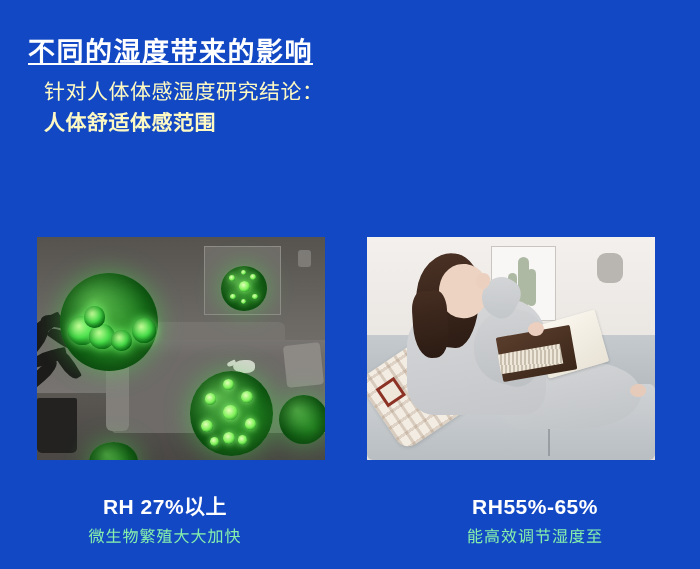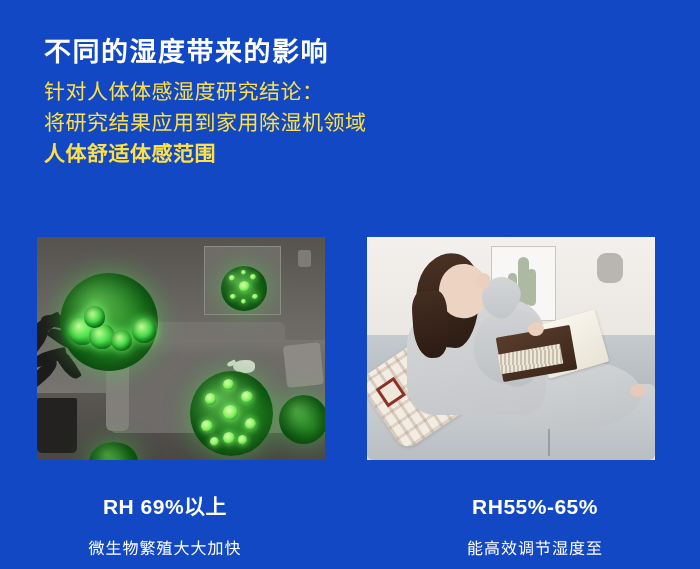--- a/index.html
+++ b/index.html
@@ -16,36 +16,37 @@
     width: 700px;
     height: 569px;
     background: #1248c4;
     overflow: hidden;
     box-sizing: border-box;
   }
 
   
   .headline {
     position: absolute;
-    left: 44px;
+    left: 28px;
     top: 18px;
     font-size: 27px;
     font-weight: 700;
     color: #ffffff;
     letter-spacing: 1.5px;
     line-height: 1.25;
     white-space: nowrap;
+    text-decoration: underline;
   }
 
   
   .body-copy {
     position: absolute;
     left: 44px;
     top: 76px;
-    color: #fde047;
+    color: #fef9c3;
     font-size: 21px;
     line-height: 31px;
     letter-spacing: 0.5px;
   }
   .body-copy .line { white-space: nowrap; }
   .body-copy .line.reg { font-weight: 400; }
   .body-copy .line.bold { font-weight: 700; }
   .body-copy .strong-inline { font-weight: 700; letter-spacing: 0px; }
 
   
@@ -289,35 +290,34 @@
     font-weight: 700;
     letter-spacing: 0.5px;
     line-height: 26px;
     white-space: nowrap;
   }
   .cap-sub {
     font-size: 16px;
     font-weight: 400;
     letter-spacing: 1px;
     line-height: 24px;
-    margin-top: 17px;
+    margin-top: 5px;
     white-space: nowrap;
-    color: #ffffff;
+    color: #86efac;
   }
 </style>
 </head>
 <body>
 
 <div class="poster">
 
   <h1 class="headline">不同的湿度带来的影响</h1>
 
   <div class="body-copy">
     <div class="line reg">针对人体体感湿度研究结论：</div>
-    <div class="line reg">将研究结果应用到家用除湿机领域</div>
     <div class="line bold">人体舒适体感范围</div>
   </div>
 
   <div class="panel left">
     <div class="scene">
       <div class="l-wall"></div>
       <div class="l-floor"></div>
       <div class="l-frame"></div>
       <div class="l-switch"></div>
       <div class="l-sofa-back"></div>
@@ -403,21 +403,21 @@
       <div class="r-hand"></div>
       <div class="r-book-page"></div>
       <div class="r-book-cover"></div>
       <div class="r-book-edge"></div>
       <div class="r-hand2"></div>
     </div>
   </div>
 
   <div class="captions">
     <div class="caption-col left-col">
-      <div class="cap-title">RH 69%以上</div>
+      <div class="cap-title">RH 27%以上</div>
       <div class="cap-sub">微生物繁殖大大加快</div>
     </div>
     <div class="caption-col right-col">
       <div class="cap-title">RH55%-65%</div>
       <div class="cap-sub">能高效调节湿度至</div>
     </div>
   </div>
 
 </div>
 

